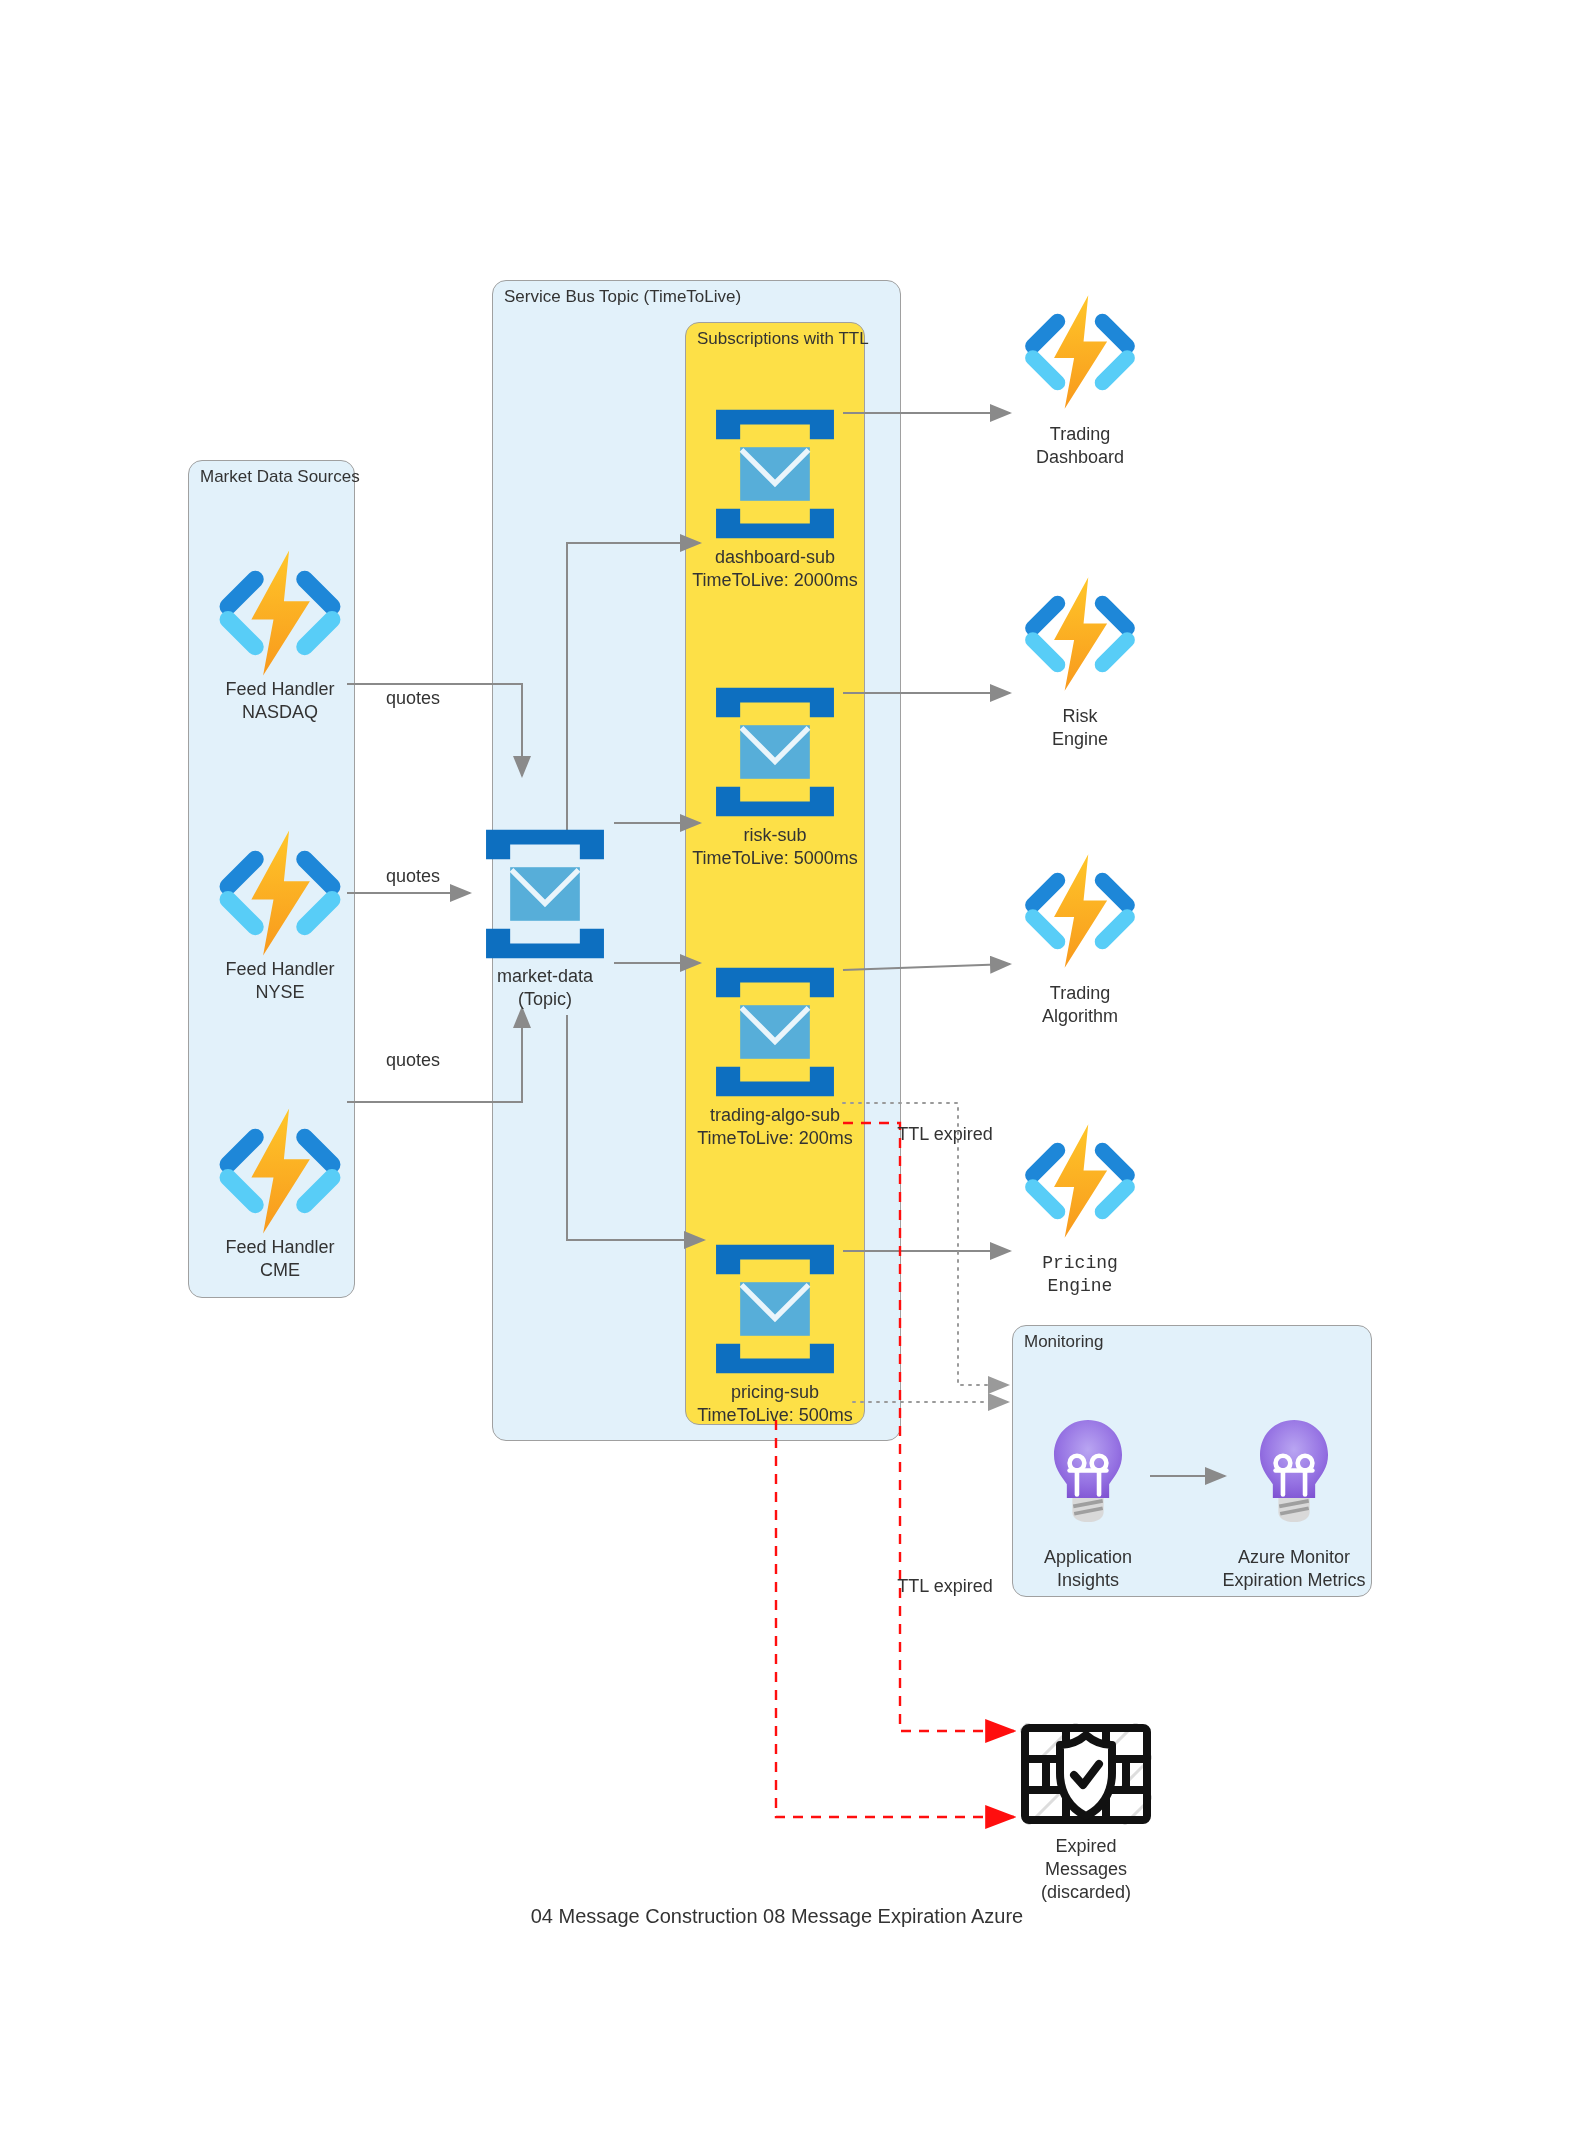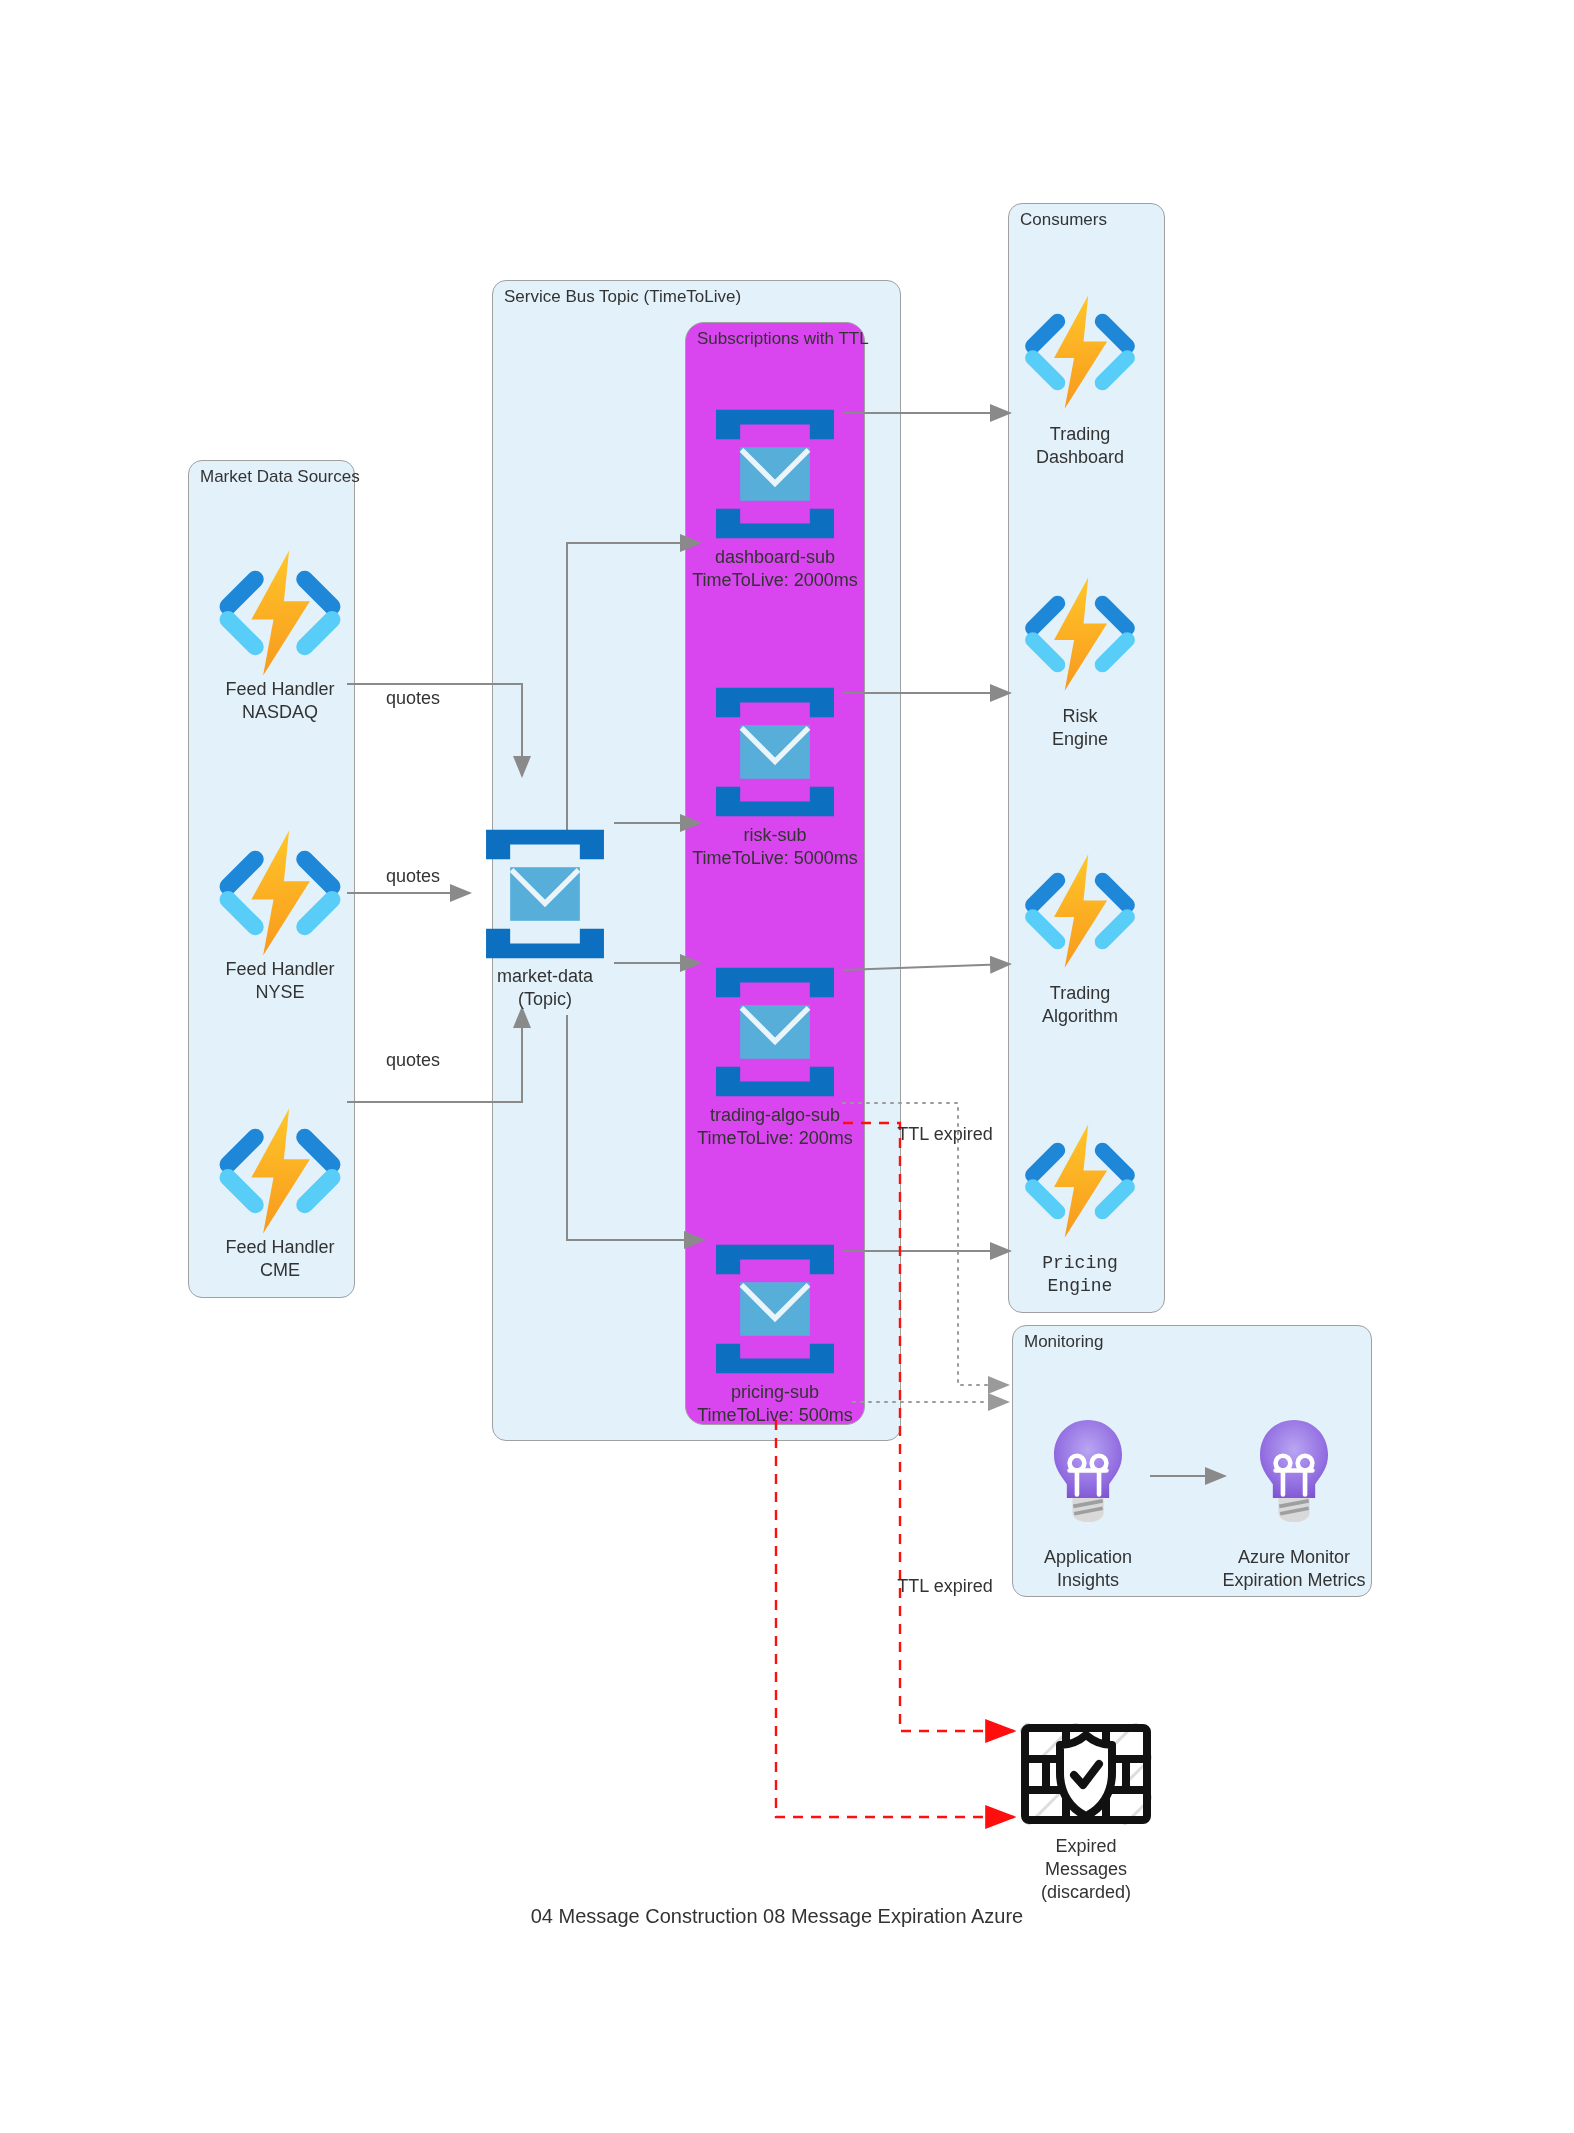--- a/index.html
+++ b/index.html
@@ -1,19 +1,19 @@
 <!DOCTYPE html>
 <html><head>
 <meta charset="utf-8">
 <style>
   html,body{margin:0;padding:0;background:#ffffff;font-family:"Liberation Sans",sans-serif;}
   .canvas{position:relative;width:1574px;height:2133px;background:#ffffff;overflow:hidden;color:#333;}
   .cluster{position:absolute;border:1.4px solid #a0a0a0;border-radius:14px;z-index:1;box-sizing:border-box;}
   .cluster.blue{background:#e2f1fa;}
-  .cluster.green{background:#d946ef;border-radius:19px;}
+  .cluster.green{background:#fde047;}
   .cluster-label{position:absolute;top:6px;left:11px;font-size:17px;color:#333;white-space:nowrap;}
   svg.edges{position:absolute;left:0;top:0;z-index:2;pointer-events:none;}
   .edge-solid{stroke:#8a8a8a;stroke-width:2;fill:none;}
   .edge-dotted{stroke:#9a9a9a;stroke-width:2;fill:none;stroke-dasharray:2 6;stroke-linecap:round;}
   .edge-red{stroke:#ff0e0e;stroke-width:2.4;fill:none;stroke-dasharray:10 8;}
   .node{position:absolute;z-index:3;}
   .node .ic{display:block;}
   .nlabel{position:absolute;left:50%;transform:translateX(-50%);text-align:center;font-size:18px;line-height:23px;color:#333;white-space:nowrap;}
   .elabel{position:absolute;z-index:4;font-size:18px;color:#333;text-align:center;}
   .caption{position:absolute;z-index:4;font-size:20px;color:#333;text-align:center;}
@@ -84,23 +84,20 @@
   </svg>
 
   <div class="cluster blue" style="left:188px;top:460px;width:167px;height:838px;">
     <div class="cluster-label">Market Data Sources</div>
   </div>
   <div class="cluster blue" style="left:492px;top:280px;width:409px;height:1161px;">
     <div class="cluster-label">Service Bus Topic (TimeToLive)</div>
   </div>
   <div class="cluster green" style="left:685px;top:322px;width:180px;height:1103px;">
     <div class="cluster-label">Subscriptions with TTL</div>
-  </div>
-  <div class="cluster blue" style="left:1008px;top:203px;width:157px;height:1110px;">
-    <div class="cluster-label">Consumers</div>
   </div>
   <div class="cluster blue" style="left:1012px;top:1325px;width:360px;height:272px;">
     <div class="cluster-label">Monitoring</div>
   </div>
 
   <svg class="edges" width="1574" height="2133" viewBox="0 0 1574 2133">
     <defs>
       <marker id="arr-g" markerWidth="11" markerHeight="9" refX="10" refY="4.5" orient="auto">
           <path d="M0,0 L11,4.5 L0,9 Z" fill="#8a8a8a"></path>
         </marker>

